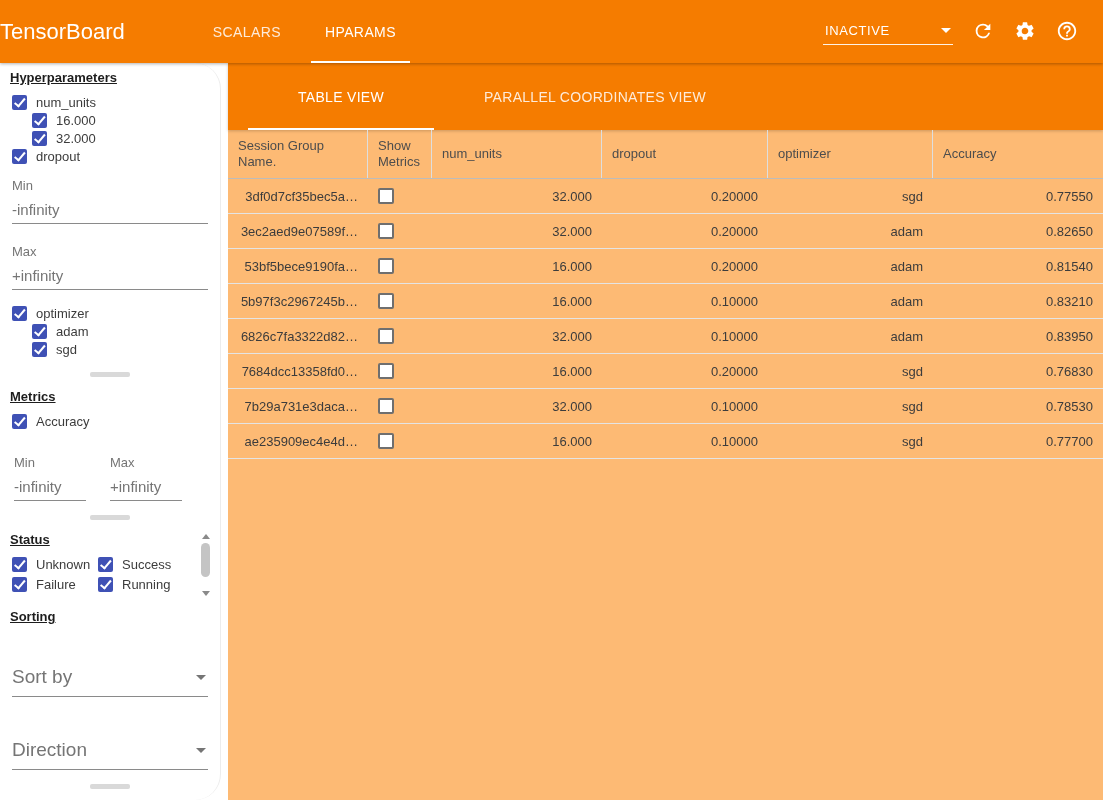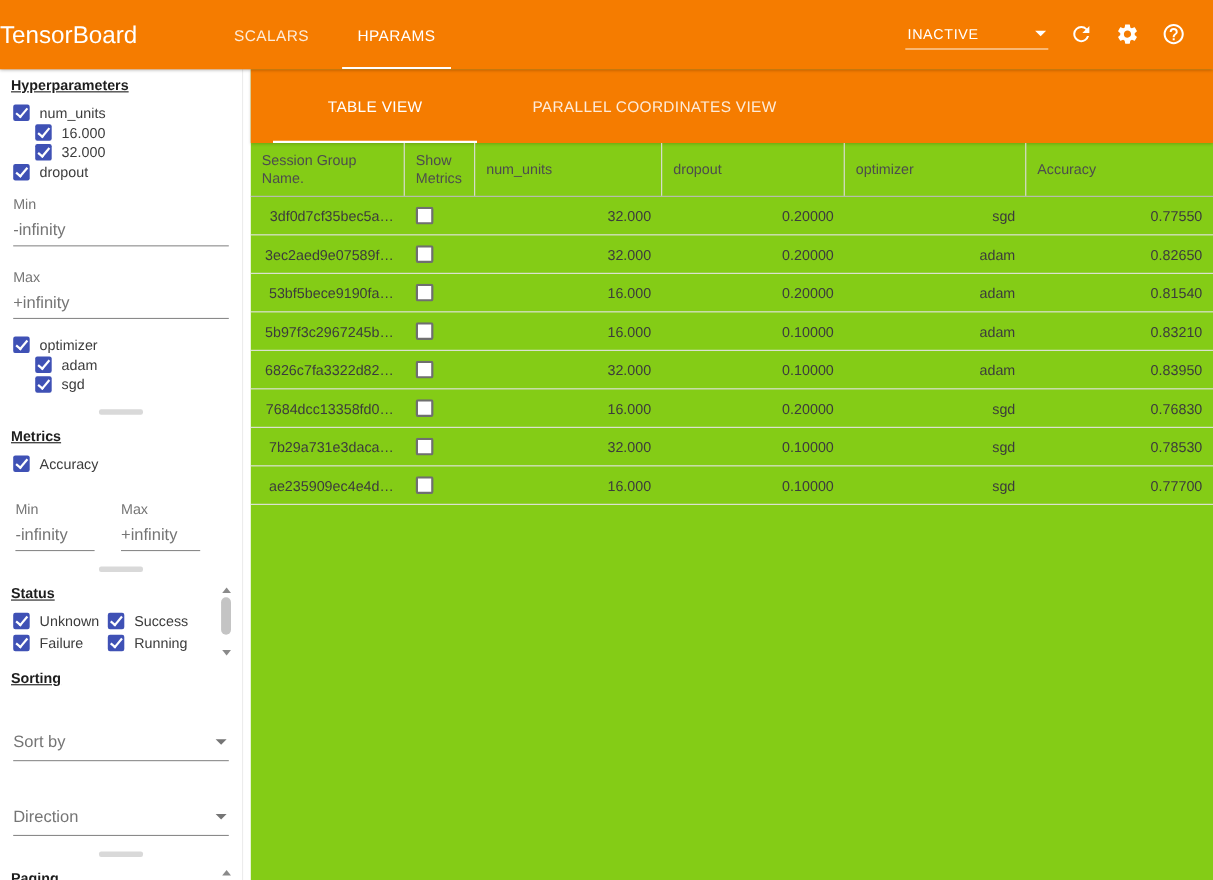--- a/index.html
+++ b/index.html
@@ -34,20 +34,21 @@
     border-right: 5px solid transparent; border-top: 5px solid #fff;
   }
   .icon-btn { width: 24px; height: 24px; background: none; border: none; cursor: pointer; padding: 0; }
   .icon-btn svg { width: 22px; height: 22px; fill: #fff; }
 
   
   .sidebar {
     position: absolute; top: 63px; left: 0; width: 221px; bottom: 0;
     background: #fff; overflow: hidden; padding-top: 7px;
     border-right: 1px solid #ececec;
+    border-radius: 26px;
   }
   .sb-title {
     font-size: 13px; font-weight: bold; color: #1d1d1d;
     text-decoration: underline; margin: 0 0 8px 10px;
   }
   .cb-row { display: flex; align-items: center; gap: 9px; height: 18px; margin: 0 0 0 12px; font-size: 13px; }
   .cb-row.child { margin-left: 32px; }
   .cb { width: 15px; height: 15px; flex: none; border-radius: 2px; position: relative; display: inline-block; cursor: pointer; }
   .cb.checked { background: var(--checkbox, #3f51b5); }
   .cb.checked::after {
@@ -70,21 +71,21 @@
   .minmax-row { display: flex; gap: 24px; margin: 12px 0 0 14px; }
 
   .drag-handle { width: 40px; height: 5px; background: #d9d9d9; border-radius: 2px; margin: 14px auto 12px; cursor: row-resize; }
 
   .status-section { position: relative; padding-right: 20px; }
   .status-grid { display: grid; grid-template-columns: 86px 92px; row-gap: 2px; margin-left: 12px; }
   .status-grid .cb-row { margin-left: 0; }
 
   .dropdown {
     margin: 0 0 0 12px; width: 196px; border-bottom: 1px solid #8a8a8a;
-    color: #757575; font-size: 15px; display: flex; justify-content: space-between;
+    color: #757575; font-size: 19px; display: flex; justify-content: space-between;
     align-items: center; padding: 6px 2px 8px 0; cursor: pointer;
   }
   .dd-caret {
     width: 0; height: 0; border-left: 5px solid transparent;
     border-right: 5px solid transparent; border-top: 5px solid #757575;
   }
   .sorting-section .dropdown + .dropdown { margin-top: 36px; }
 
   .paging-section { position: relative; padding-right: 26px; }
   .paging-info { font-size: 13px; color: #3c3c3c; margin: 10px 0 0 12px; line-height: 17px; width: 180px; }
@@ -92,21 +93,21 @@
   .vscroll {
     position: absolute; right: 9px; top: 0; bottom: 2px; width: 11px;
     display: flex; flex-direction: column; align-items: center; cursor: pointer;
   }
   .vs-arr { width: 0; height: 0; border-left: 4px solid transparent; border-right: 4px solid transparent; flex: none; }
   .vs-arr.up { border-bottom: 5px solid #8a8a8a; }
   .vs-arr.down { border-top: 5px solid #8a8a8a; margin-top: auto; }
   .vs-thumb { width: 9px; height: 34px; background: #c4c4c4; border-radius: 5px; margin-top: 4px; flex: none; }
 
   
-  .main { position: absolute; top: 63px; left: 228px; right: 0; bottom: 0; background: #84cc16; }
+  .main { position: absolute; top: 63px; left: 228px; right: 0; bottom: 0; background: #fdba74; }
   .view-tabs {
     height: 67px; background: var(--accent, #f57c00); display: flex; align-items: stretch;
     padding-left: 20px; box-shadow: 0 1px 3px rgba(0,0,0,0.2);
   }
   .view-tab {
     display: flex; align-items: center; padding: 0 50px; color: rgba(255,255,255,0.85);
     font-size: 14px; letter-spacing: 0.3px; cursor: pointer; white-space: nowrap;
   }
   .view-tab.active { color: #fff; box-shadow: inset 0 -2px 0 #fff; }
 

